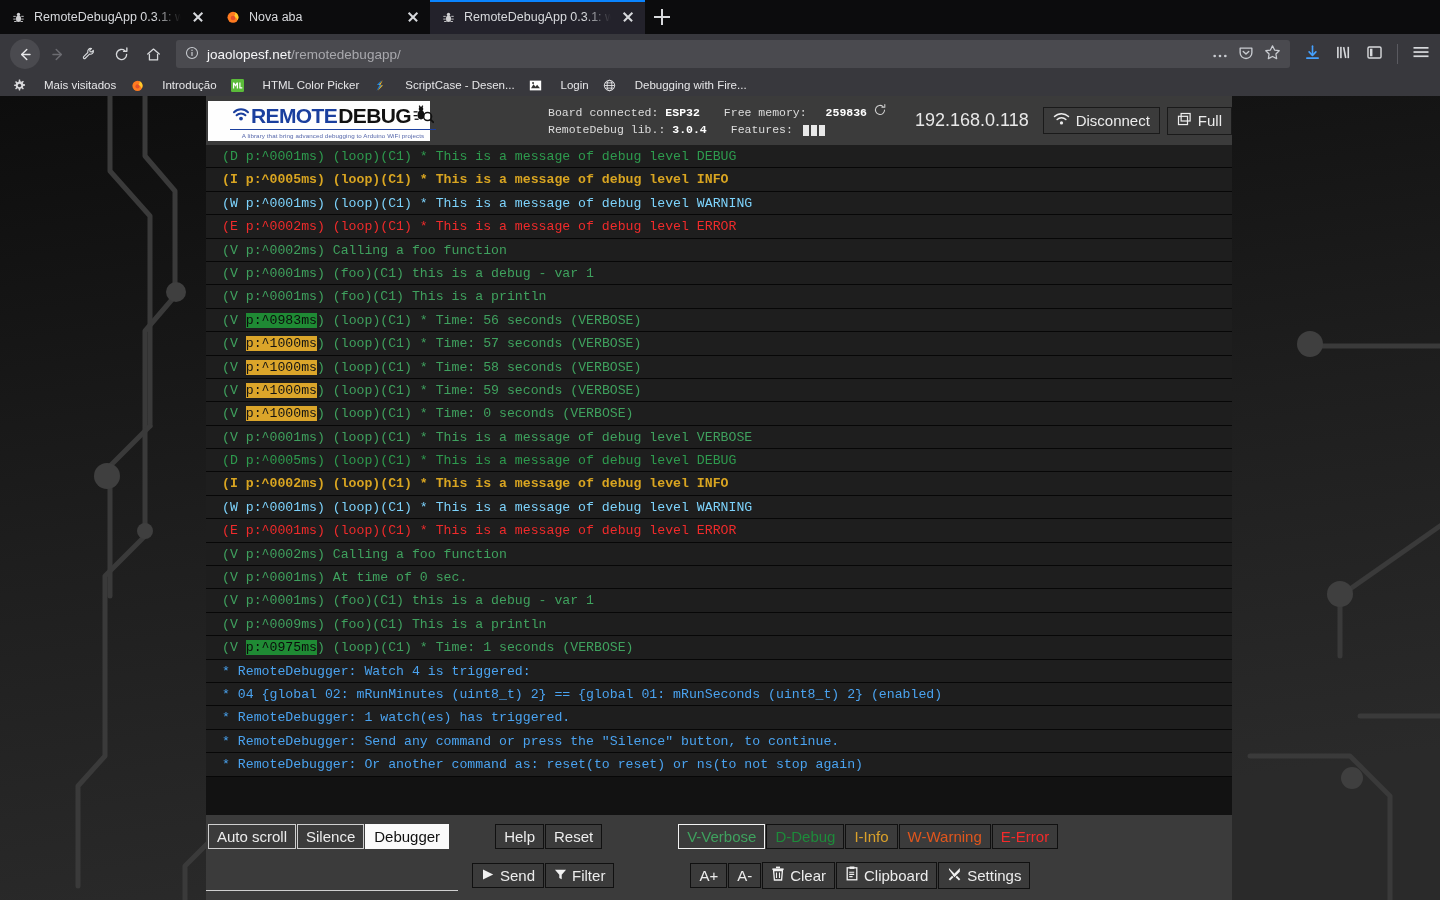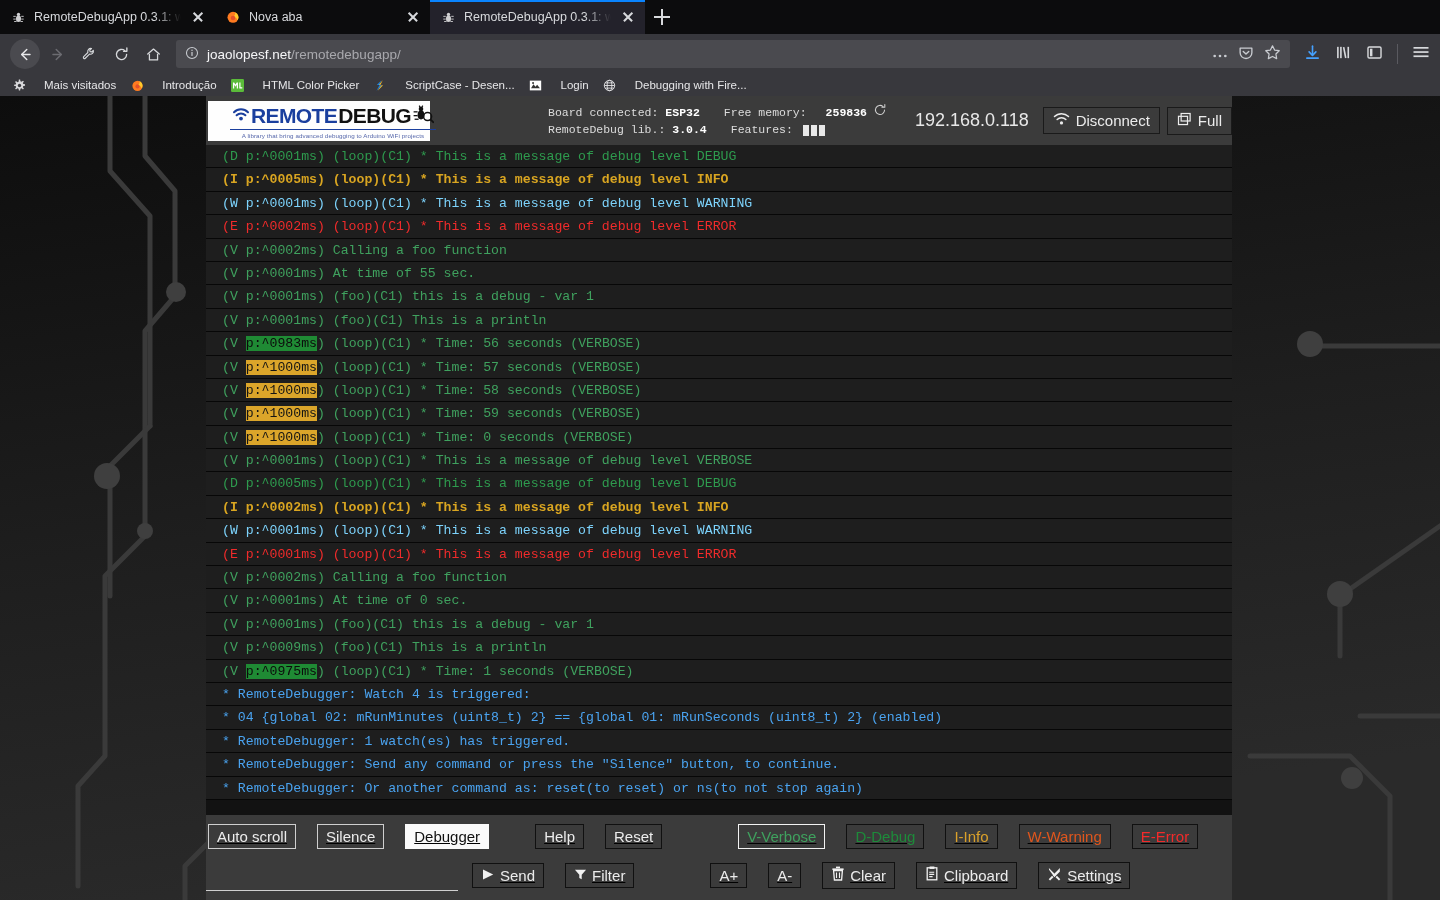--- a/index.html
+++ b/index.html
@@ -134,21 +134,21 @@
   .ctrlrow { display: flex; align-items: center; height: 31px; }
   .ctrlrow + .ctrlrow { margin-top: 8px; }
   .btn {
     border: 1px solid #cfcfcf; background: transparent; color: #ececec;
     font-size: 15px; padding: 3px 8px; cursor: pointer; white-space: nowrap;
     display: inline-flex; align-items: center; gap: 5px; line-height: 1.15;
   }
   .btn.dark { border-color: #101010; }
   .btn.on { background: #fafafa; color: #101010; border-color: #fafafa; }
   .btn.hi { border-color: #f2f2f2; }
-  .g { display: flex; align-items: center; gap: 21px; text-decoration: underline; }
+  .g { display: flex; align-items: center; gap: 1px; }
   .c-v { color: #3fa15e; } .c-d { color: #1d8b3a; } .c-i { color: #dba12a; }
   .c-w { color: #e0561d; } .c-e { color: #f32a2a; }
 
   .sendinput {
     width: 252px; height: 31px; background: transparent; border: none;
     border-bottom: 1px solid #cfcfcf; color: #ececec; font-size: 14px; outline: none;
   }
 
   .ico { display: inline-block; vertical-align: middle; }
 </style>
@@ -488,21 +488,20 @@
         </div>
       </div>
     </div>
 
     <div class="logpane" id="logpane">
         <div class="logline lv-d">(D p:^0001ms) (loop)(C1) * This is a message of debug level DEBUG</div>
         <div class="logline lv-i">(I p:^0005ms) (loop)(C1) * This is a message of debug level INFO</div>
         <div class="logline lv-w">(W p:^0001ms) (loop)(C1) * This is a message of debug level WARNING</div>
         <div class="logline lv-e">(E p:^0002ms) (loop)(C1) * This is a message of debug level ERROR</div>
         <div class="logline lv-v">(V p:^0002ms) Calling a foo function</div>
-        <div class="logline lv-v">(V p:^0001ms) At time of 55 sec.</div>
         <div class="logline lv-v">(V p:^0001ms) (foo)(C1) this is a debug - var 1</div>
         <div class="logline lv-v">(V p:^0001ms) (foo)(C1) This is a println</div>
         <div class="logline lv-v"><span>(V </span><span class="hl-green">p:^0983ms</span><span>) (loop)(C1) * Time: 56 seconds (VERBOSE)</span></div>
         <div class="logline lv-v"><span>(V </span><span class="hl-amber">p:^1000ms</span><span>) (loop)(C1) * Time: 57 seconds (VERBOSE)</span></div>
         <div class="logline lv-v"><span>(V </span><span class="hl-amber">p:^1000ms</span><span>) (loop)(C1) * Time: 58 seconds (VERBOSE)</span></div>
         <div class="logline lv-v"><span>(V </span><span class="hl-amber">p:^1000ms</span><span>) (loop)(C1) * Time: 59 seconds (VERBOSE)</span></div>
         <div class="logline lv-v"><span>(V </span><span class="hl-amber">p:^1000ms</span><span>) (loop)(C1) * Time: 0 seconds (VERBOSE)</span></div>
         <div class="logline lv-v">(V p:^0001ms) (loop)(C1) * This is a message of debug level VERBOSE</div>
         <div class="logline lv-d">(D p:^0005ms) (loop)(C1) * This is a message of debug level DEBUG</div>
         <div class="logline lv-i">(I p:^0002ms) (loop)(C1) * This is a message of debug level INFO</div>

